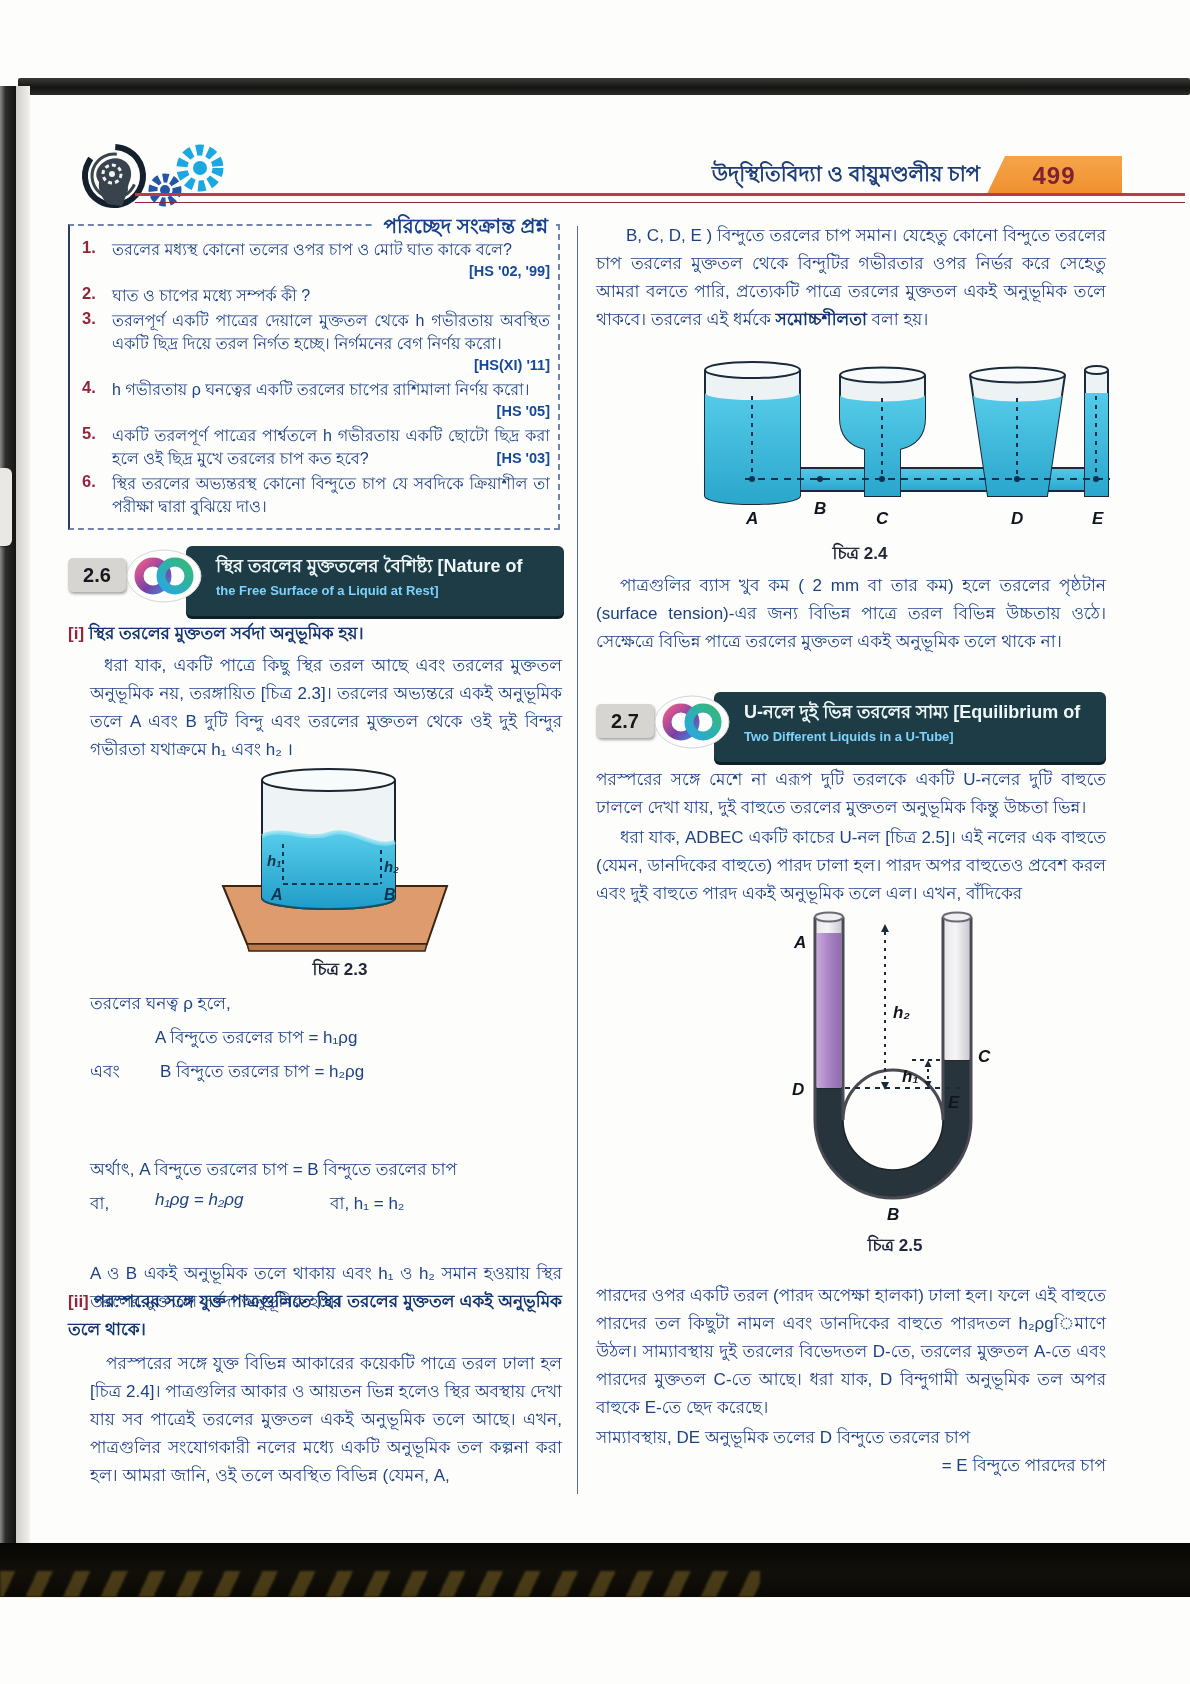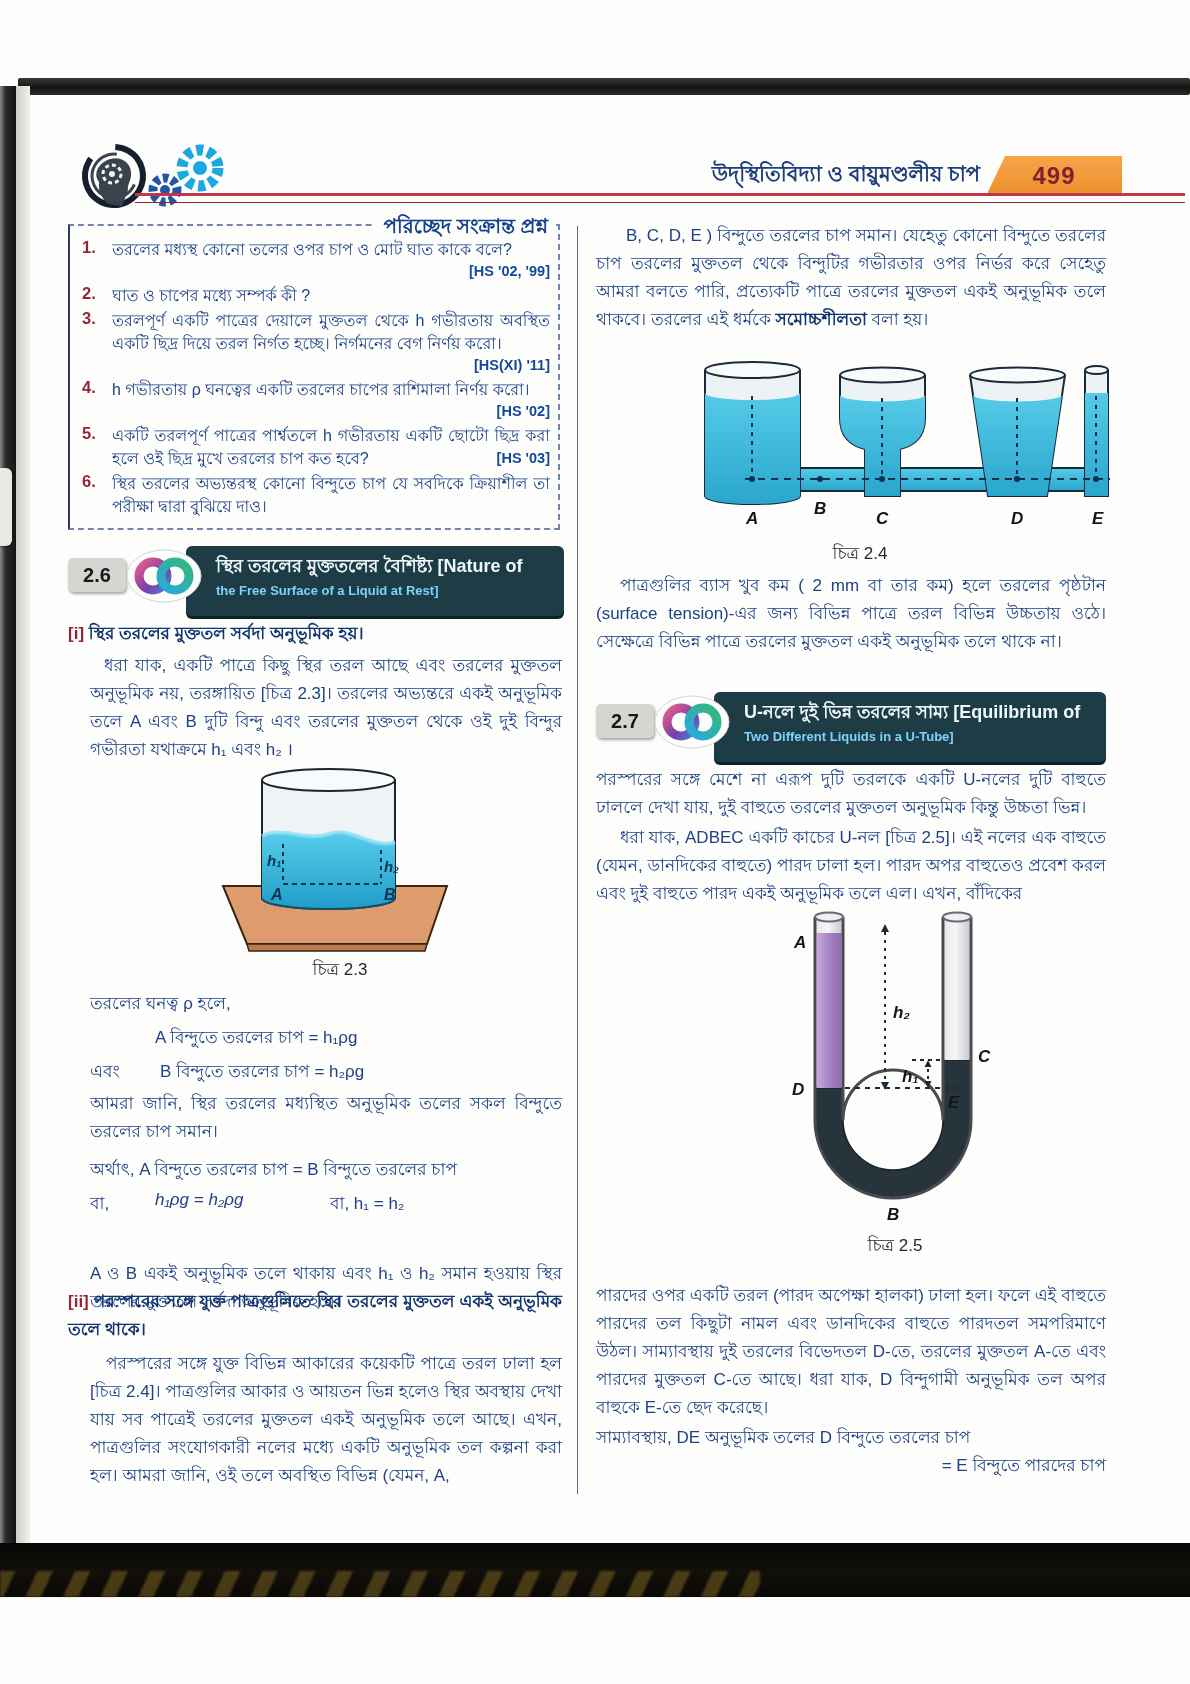--- a/index.html
+++ b/index.html
@@ -50,21 +50,21 @@
   .sec .box{position:absolute;left:118px;top:0;right:0;bottom:0;background:#1d3c46;
         border-radius:6px;box-shadow:0 3px 0 #0c2027;padding:7px 10px 6px 30px;box-sizing:border-box;}
   .sec .l1{font-size:18px;font-weight:bold;color:#eef7fa;line-height:26px;white-space:nowrap;}
   .sec .l2{font-size:13px;font-weight:bold;color:#7dd3fc;line-height:24px;}
   .sec .logo{position:absolute;left:58px;top:2px;z-index:2;}
   
   .blk{position:absolute;font-size:17px;line-height:28px;color:#1e4184;text-align:justify;}
   .blk.b{font-weight:bold;color:#13356f;}
   .marker{color:#93243a;font-weight:bold;}
   .eqline{position:absolute;font-size:17px;color:#1e4184;white-space:nowrap;}
-  .caption{position:absolute;font-size:17px;font-weight:normal;color:#22283a;text-align:center;}
+  .caption{position:absolute;font-size:17px;font-weight:bold;color:#22283a;text-align:center;}
   .col-divider{position:absolute;left:577px;top:226px;width:0;height:1268px;border-left:1.5px solid #5a6a88;}
   .rightline{text-align:right;}
   svg text{font-family:"Liberation Sans",sans-serif;}
   .figwrap{position:absolute;}
 </style>
 </head>
 <body>
 
 <div class="page">
 
@@ -121,21 +121,21 @@
       <span class="q-num">3.</span>
       <div class="q-text">
         <span>তরলপূর্ণ একটি পাত্রের দেয়ালে মুক্ততল থেকে h গভীরতায় অবস্থিত একটি ছিদ্র দিয়ে তরল নির্গত হচ্ছে। নির্গমনের বেগ নির্ণয় করো।</span>
         <div class="q-tag">[HS(XI) '11]</div>
       </div>
     </div>
     <div class="q-item">
       <span class="q-num">4.</span>
       <div class="q-text">
         <span>h গভীরতায় ρ ঘনত্বের একটি তরলের চাপের রাশিমালা নির্ণয় করো।</span>
-        <div class="q-tag">[HS '02]</div>
+        <div class="q-tag">[HS '05]</div>
       </div>
     </div>
     <div class="q-item">
       <span class="q-num">5.</span>
       <div class="q-text">
         <span>একটি তরলপূর্ণ পাত্রের পার্শ্বতলে h গভীরতায় একটি ছোটো ছিদ্র করা হলে ওই ছিদ্র মুখে তরলের চাপ কত হবে?</span>
         <span class="q-tag-inline">[HS '03]</span>
       </div>
     </div>
     <div class="q-item">
@@ -209,21 +209,20 @@
         <text x="179" y="132" font-size="16" font-style="italic" font-weight="bold" fill="#0d3550">B</text>
       </g>
     </svg>
   </div>
   <div class="caption" style="left:210px;top:956px;width:260px;">চিত্র 2.3</div>
 
   <div class="eqline" style="left:90px;top:990px;">তরলের ঘনত্ব ρ হলে,</div>
   <div class="eqline mathish-host" style="left:155px;top:1024px;">A বিন্দুতে তরলের চাপ = h₁ρg</div>
   <div class="eqline" style="left:90px;top:1058px;">এবং</div>
   <div class="eqline" style="left:160px;top:1058px;">B বিন্দুতে তরলের চাপ = h₂ρg</div>
-  <div class="blk" style="left:90px;top:1090px;width:472px;">আমরা জানি, স্থির তরলের মধ্যস্থিত অনুভূমিক তলের সকল বিন্দুতে তরলের চাপ সমান।</div>
   <div class="eqline" style="left:90px;top:1156px;">অর্থাৎ, A বিন্দুতে তরলের চাপ = B বিন্দুতে তরলের চাপ</div>
   <div class="eqline" style="left:90px;top:1190px;">বা,</div>
   <div class="eqline" style="left:155px;top:1190px;font-style:italic;">h₁ρg = h₂ρg</div>
   <div class="eqline" style="left:330px;top:1190px;">বা, h₁ = h₂</div>
   <div class="blk" style="left:90px;top:1222px;width:472px;margin-top:38px;">A ও B একই অনুভূমিক তলে থাকায় এবং h₁ ও h₂ সমান হওয়ায় স্থির তরলের মুক্ততল সর্বদা অনুভূমিক হবে।</div>
   <div class="blk b" style="left:68px;top:1288px;width:494px;">
     <span class="marker">[ii]</span>
     <span>পরস্পরের সঙ্গে যুক্ত পাত্রগুলিতে স্থির তরলের মুক্ততল একই অনুভূমিক তলে থাকে।</span>
   </div>
   <div class="blk" style="left:90px;top:1350px;width:472px;text-indent:16px;">পরস্পরের সঙ্গে যুক্ত বিভিন্ন আকারের কয়েকটি পাত্রে তরল ঢালা হল [চিত্র 2.4]। পাত্রগুলির আকার ও আয়তন ভিন্ন হলেও স্থির অবস্থায় দেখা যায় সব পাত্রেই তরলের মুক্ততল একই অনুভূমিক তলে আছে। এখন, পাত্রগুলির সংযোগকারী নলের মধ্যে একটি অনুভূমিক তল কল্পনা করা হল। আমরা জানি, ওই তলে অবস্থিত বিভিন্ন (যেমন, A,</div>
@@ -352,17 +351,17 @@
         <text x="143" y="128">h₂</text>
         <text x="228" y="172">C</text>
         <text x="152" y="192">h₁</text>
         <text x="198" y="218">E</text>
         <text x="137" y="330">B</text>
       </g>
     </svg>
   </div>
   <div class="caption" style="left:745px;top:1232px;width:300px;">চিত্র 2.5</div>
 
-  <div class="blk" style="left:596px;top:1282px;width:510px;">পারদের ওপর একটি তরল (পারদ অপেক্ষা হালকা) ঢালা হল। ফলে এই বাহুতে পারদের তল কিছুটা নামল এবং ডানদিকের বাহুতে পারদতল সমপরিমাণে উঠল। সাম্যাবস্থায় দুই তরলের বিভেদতল D-তে, তরলের মুক্ততল A-তে এবং পারদের মুক্ততল C-তে আছে। ধরা যাক, D বিন্দুগামী অনুভূমিক তল অপর বাহুকে E-তে ছেদ করেছে।</div>
+  <div class="blk" style="left:596px;top:1282px;width:510px;">পারদের ওপর একটি তরল (পারদ অপেক্ষা হালকা) ঢালা হল। ফলে এই বাহুতে পারদের তল কিছুটা নামল এবং ডানদিকের বাহুতে পারদতল h₂ρgিমাণে উঠল। সাম্যাবস্থায় দুই তরলের বিভেদতল D-তে, তরলের মুক্ততল A-তে এবং পারদের মুক্ততল C-তে আছে। ধরা যাক, D বিন্দুগামী অনুভূমিক তল অপর বাহুকে E-তে ছেদ করেছে।</div>
   <div class="eqline" style="left:596px;top:1424px;">সাম্যাবস্থায়, DE অনুভূমিক তলের D বিন্দুতে তরলের চাপ</div>
   <div class="blk rightline" style="left:596px;top:1452px;width:510px;text-align:right;">= E বিন্দুতে পারদের চাপ</div>
 
 </div>
 
 </body></html>

